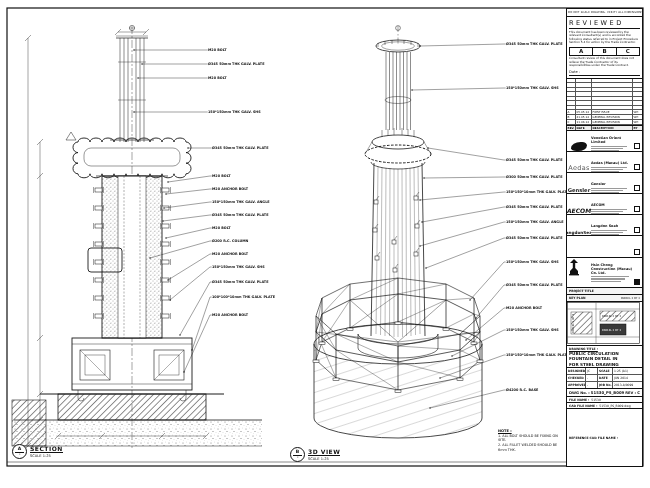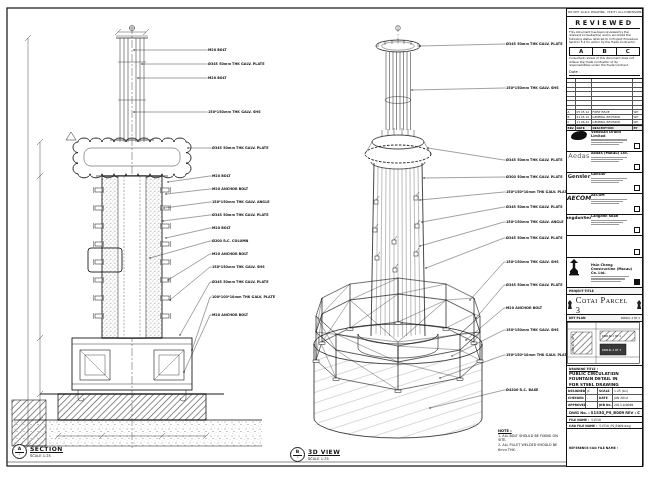--- a/index.html
+++ b/index.html
@@ -17,35 +17,35 @@
   
   .notes{position:absolute;left:498px;top:429px;width:68px;font-size:3.4px;line-height:1.35;}
   .notes .nt{font-weight:bold;text-decoration:underline;font-size:3.6px;}
   
   .titleblock{position:absolute;left:566px;top:8px;width:77px;height:459px;border:1px solid #111;
               box-sizing:border-box;display:flex;flex-direction:column;background:#fff;}
   .tb{border-bottom:0.7px solid #111;box-sizing:border-box;overflow:hidden;position:relative;}
   .tb-disclaimer{height:8px;font-size:2.6px;display:flex;align-items:center;padding:0 1px;
                  letter-spacing:0.2px;white-space:nowrap;border-bottom:1.2px solid #111;}
   .rv-box{height:62px;padding:1px 2px;}
-  .rv-title{text-align:center;font-size:6.5px;font-weight:bold;letter-spacing:2.5px;
+  .rv-title{text-align:left;font-size:6.5px;font-weight:normal;letter-spacing:2.5px;
             border:1px solid #111;border-width:0 0 1px 0;padding:1px 0;}
   .rv-p{font-size:2.9px;line-height:1.25;margin:1.5px 0;}
   .rv-abc{display:flex;border:0.7px solid #111;}
   .rv-abc div{flex:1;text-align:center;font-size:5.5px;font-weight:bold;border-right:0.7px solid #111;padding:0.5px 0;}
   .rv-abc div:last-child{border-right:none;}
   .rv-date{font-size:3.6px;margin-top:2px;border-bottom:0.6px solid #111;padding-bottom:1px;}
   
   .revtbl{height:52px;display:flex;flex-direction:column;}
   .rrow{display:flex;flex:1;border-bottom:0.4px solid #555;font-size:2.8px;line-height:1;}
   .rrow.hdr{background:#eee;font-weight:bold;border-top:0.8px solid #111;border-bottom:none;}
   .rc{border-right:0.4px solid #555;padding:0.6px 0.5px;overflow:hidden;white-space:nowrap;}
   .rc1{width:7px;}.rc2{width:14px;}.rc3{flex:1;}.rc4{width:8px;border-right:none;}
   
-  .stk{height:21px;display:flex;align-items:flex-start;}
+  .stk{height:21px;display:flex;align-items:flex-end;}
   .stk .lg{width:24px;display:flex;align-items:center;justify-content:center;overflow:hidden;}
   .stk .inf{flex:1;padding-right:6px;}
   .stk .nm{font-size:3.4px;font-weight:bold;line-height:1.1;}
   .micro{height:1.1px;background:#9a9a9a;margin:1px 0 0 0;}
   .chk{position:absolute;right:2px;bottom:2px;width:4.5px;height:4.5px;border:0.7px solid #111;background:#fff;}
   .chk.filled{background:#111;}
   .lg-venetian{width:16px;height:9px;background:#111;border-radius:60% 30% 55% 35%/70% 40% 60% 30%;}
   .lg-aedas{font-size:6.5px;color:#5a5a5a;letter-spacing:0.3px;}
   .lg-gensler{font-size:5.2px;font-weight:bold;color:#222;}
   .lg-ttt{font-size:8px;font-weight:bold;font-style:italic;color:#111;letter-spacing:-0.5px;}
@@ -664,25 +664,20 @@
         <div class="micro" style="width:38px;"></div>
         <div class="micro" style="width:34px;"></div>
         <div class="micro" style="width:30px;"></div>
       </div>
       <div class="chk filled"></div>
     </div>
 
     <div class="tb bar">
       <span>PROJECT TITLE</span>
     </div>
-    <div class="tb proj">
-      <div class="orn"></div>
-      <div class="ttl">Cotai Parcel 3</div>
-      <div class="orn"></div>
-    </div>
 
     <div class="tb bar">
       <span>KEY PLAN</span>
       <span style="font-weight:normal;font-size:2.6px;">PARCEL 3 OF 3</span>
     </div>
     <div class="tb keyplan">
       <svg width="73" height="42" viewBox="0 0 73 42">
         <rect x="0.5" y="0.5" width="72" height="41" fill="#fff" stroke="#111" stroke-width="0.6"></rect>
         <line x1="0.5" y1="7" x2="72.5" y2="7" stroke="#333" stroke-width="0.4"></line>
         <line x1="29" y1="0.5" x2="29" y2="41.5" stroke="#333" stroke-width="0.4"></line>

